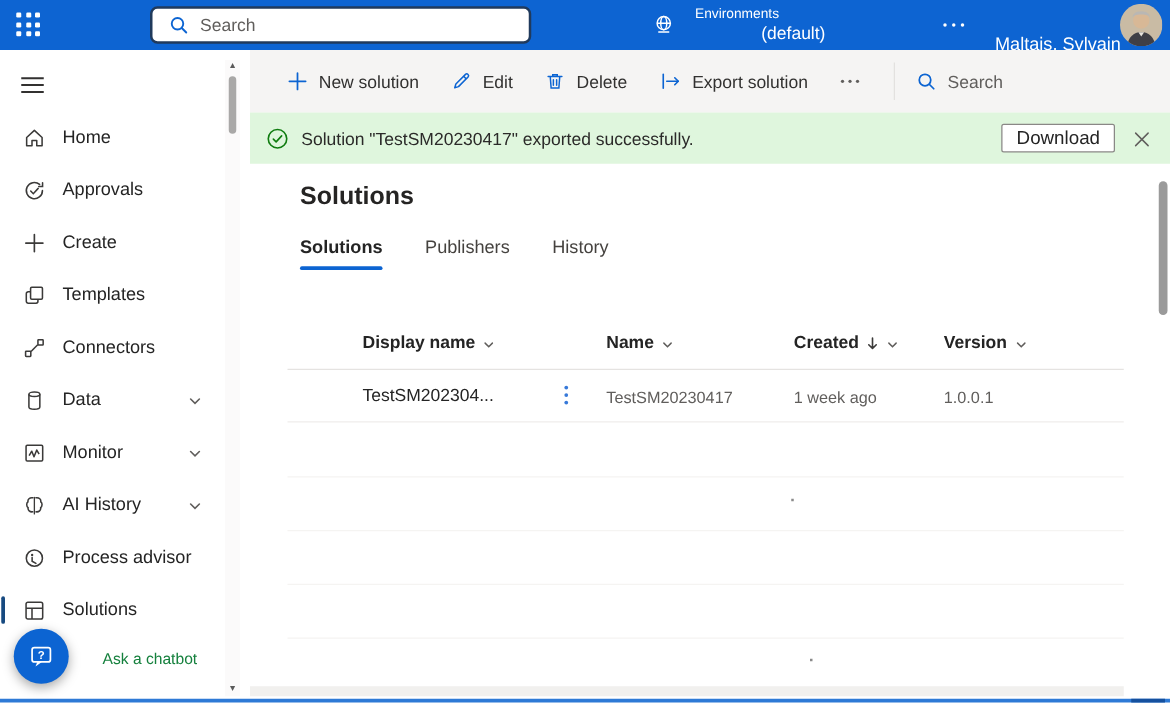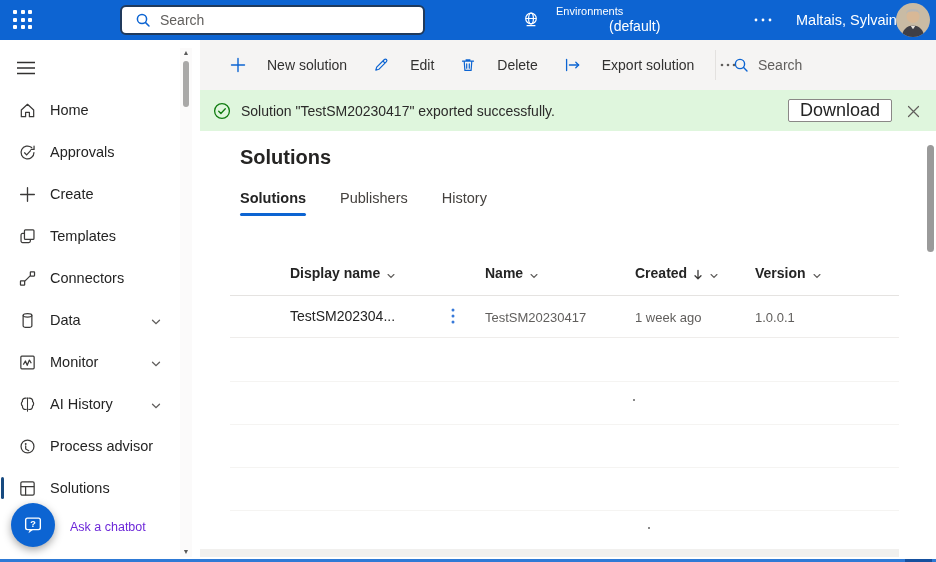--- a/index.html
+++ b/index.html
@@ -12,54 +12,54 @@
   .waffle i { width:4px; height:4px; background:#fff; border-radius:1px; display:block; }
   .gsearch { position:absolute; left:120px; top:5px; width:305px; height:30px; background:#fff; border:2px solid #203a5c; border-radius:6px; display:flex; align-items:center; }
   .gsearch svg { margin:0 9px 0 13px; flex:none; }
   .gsearch input { border:none; outline:none; background:transparent; font:14px "Liberation Sans",sans-serif; color:#484644; width:240px; }
   .gsearch input::placeholder { color:#605e5c; }
   .envpick { position:absolute; left:512px; top:0; width:178px; height:40px; cursor:pointer;text-align:center; }
   .envpick .globe { position:absolute; left:9px; top:10px; }
   .env-label { position:absolute; left:44px; top:5px; font-size:11px; color:#fff; }
   .env-name { position:absolute; left:97px; top:18px; font-size:14px; color:#fff; }
   .top-more { position:absolute; left:744px; top:0; width:38px; height:40px; display:flex; align-items:center; justify-content:center; cursor:pointer; }
-  .username { position:absolute; left:796px; top:0; height:40px; line-height:40px; font-size:14.5px; color:#fff; }
+  .username { position:absolute; left:796px; top:16px; height:40px; line-height:40px; font-size:14.5px; color:#fff; }
   .avatar { position:absolute; left:896px; top:3px; width:34px; height:34px; border-radius:50%; overflow:hidden; cursor:pointer; }
 
   
   .sidebar { position:absolute; left:0; top:40px; width:192px; bottom:3px; background:#fff; }
   .hamburger { position:absolute; left:13px; top:15px; width:26px; height:26px; display:flex; align-items:center; justify-content:center; cursor:pointer; color:#323130; }
   .nav { position:absolute; left:0; top:49px; right:12px; }
   .nav-item { position:relative; height:42px; display:flex; align-items:center; padding-left:17px; cursor:pointer; }
   .nav-item .nicon { width:20px; height:20px; color:#3b3a39; display:flex; align-items:center; justify-content:center; flex:none; }
   .nav-item .nlabel { margin-left:13px; font-size:14.5px; color:#242424; white-space:nowrap; }
   .nav-item .chev { position:absolute; right:18px; top:15px; color:#605e5c; }
   .selbar { position:absolute; left:1px; top:10px; width:3px; height:22px; background:#174a80; border-radius:2px; }
   .sb-track { position:absolute; right:0; top:8px; width:12px; bottom:2px; background:#fbfafa; }
   .sb-arrow { position:absolute; left:0; width:12px; height:10px; font-size:7px; color:#5a5a5a; text-align:center; line-height:10px; cursor:pointer; }
   .sb-up { top:0; } .sb-down { bottom:0; }
   .sb-thumb { position:absolute; left:3px; top:13px; width:6px; height:46px; background:#a9a8a7; border-radius:3px; cursor:pointer; }
   .fab { position:absolute; left:11px; top:463px; width:44px; height:44px; border-radius:50%; background:#0c64d2; display:flex; align-items:center; justify-content:center; box-shadow:0 3px 9px rgba(0,0,0,.35); cursor:pointer; z-index:5; }
-  .chat-tip { position:absolute; left:68px; top:478px; background:#fff; padding:2px 5px 3px 2px; font-size:12.5px; color:#6d28d9; z-index:4; white-space:nowrap; }
+  .chat-tip { position:absolute; left:80px; top:478px; background:#fff; padding:2px 5px 3px 2px; font-size:12.5px; color:#15803d; z-index:4; white-space:nowrap; }
 
   
   .main { position:absolute; left:200px; top:40px; width:736px; bottom:3px; background:#fff; }
   .cmdbar { position:absolute; left:0; top:0; right:0; height:50px; background:#f5f4f3; display:flex; align-items:center; padding-left:30px; }
-  .cmd-btn { display:flex; align-items:flex-end; gap:21px; margin-right:26px; font-size:14px; color:#323130; cursor:pointer; white-space:nowrap; }
+  .cmd-btn { display:flex; align-items:flex-end; gap:9px; margin-right:26px; font-size:14px; color:#323130; cursor:pointer; white-space:nowrap; }
   .cmd-btn .cicon { color:#0c64d2; display:flex; }
   .cmd-more { color:#605e5c; cursor:pointer; margin-right:0; }
   .cmd-divider { position:absolute; left:515px; top:10px; width:1px; height:30px; background:#e3e1df; }
   .cmd-search { position:absolute; left:533px; top:0; height:50px; display:flex; align-items:center; gap:9px; }
   .cmd-search svg { color:#0c64d2; }
   .cmd-search input { border:none; outline:none; background:transparent; font:14px "Liberation Sans",sans-serif; color:#484644; width:150px; }
   .cmd-search input::placeholder { color:#605e5c; }
 
   .banner { position:absolute; left:0; top:50px; right:0; height:41px; background:#dff6dd; display:flex; align-items:center; padding-left:13px; }
   .banner-msg { margin-left:10px; font-size:14px; color:#2b2a29; }
-  .dl-btn { position:absolute; right:44px; top:9px; height:23px; line-height:21px; padding:0 11px; background:#fff; border:1px solid #8a8886; border-radius:2px; font-size:18px; color:#242424; cursor:pointer; }
+  .dl-btn { position:absolute; right:44px; top:9px; height:23px; line-height:21px; padding:0 11px; background:#fff; border:1px solid #8a8886; border-radius:2px; font-size:15px; color:#242424; cursor:pointer; }
   .banner-close { position:absolute; right:12px; top:10px; width:22px; height:22px; display:flex; align-items:center; justify-content:center; color:#605e5c; cursor:pointer; }
 
   .page-title { position:absolute; left:40px; top:106px; font-size:20px; font-weight:600; color:#252423; }
   .tabs { position:absolute; left:40px; top:150px; display:flex; gap:34px; }
   .tab { position:relative; font-size:14.5px; color:#45423f; padding-bottom:10px; cursor:pointer; }
   .tab.active { font-weight:600; color:#242424; }
   .tab.active .tab-underline { position:absolute; left:0; right:0; bottom:0; height:3px; background:#0c64d2; border-radius:2px; }
 
   .thead-cell { position:absolute; top:225px; display:flex; align-items:flex-end; gap:6px; font-size:14px; font-weight:600; color:#242424; cursor:pointer; }
   .thead-cell .chev { color:#605e5c; display:flex; }

